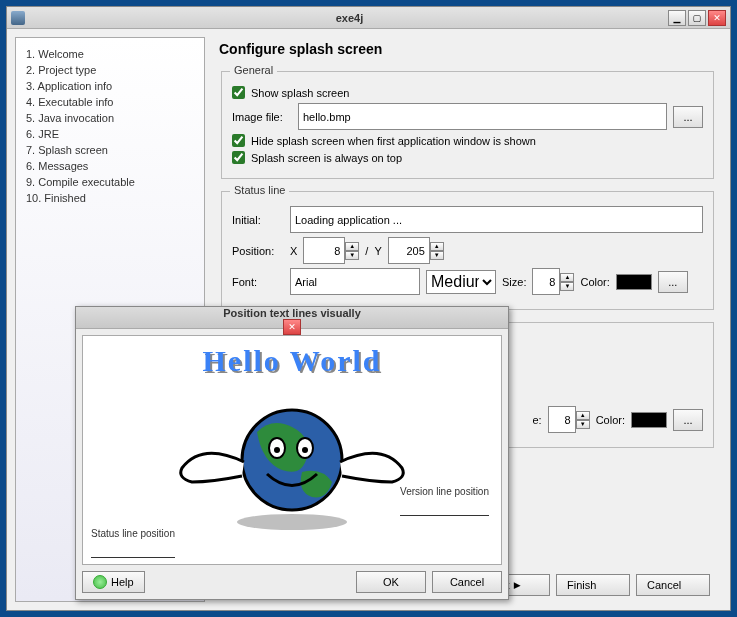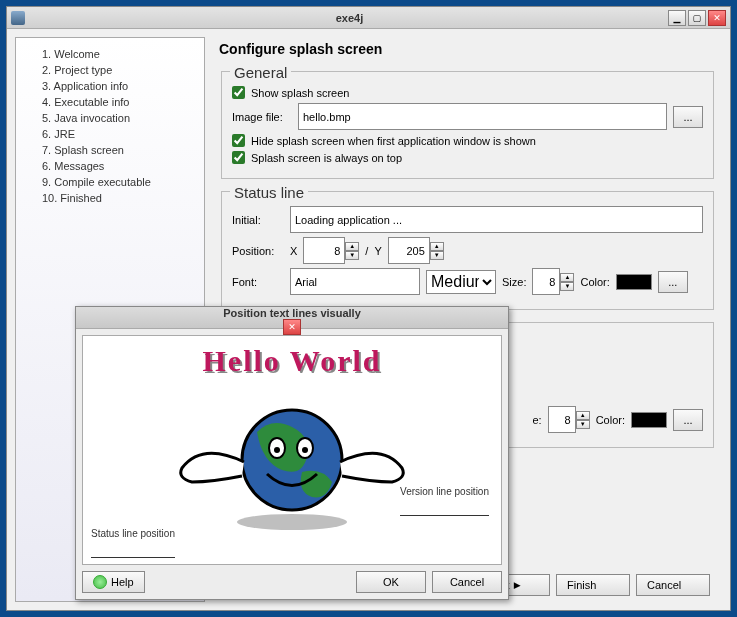--- a/index.html
+++ b/index.html
@@ -8,29 +8,29 @@
 .window { position: absolute; background: #e8e8e8; border: 1px solid #888; }
 .main-window { top: 6px; left: 6px; width: 725px; height: 605px; background: #f0f0f0; }
 .titlebar { height: 22px; background: linear-gradient(#e4e4e4, #d0d0d0); display: flex; align-items: center; padding: 0 4px; border-bottom: 1px solid #aaa; }
 .title-icon { width: 14px; height: 14px; background: linear-gradient(#8ac, #468); border-radius: 2px; margin-right: 6px; }
 .titlebar-title { flex: 1; text-align: center; font-weight: bold; font-size: 11px; color: #333; }
 .titlebar-buttons { display: flex; gap: 2px; }
 .tb-btn { width: 18px; height: 16px; background: linear-gradient(#fafafa,#d8d8d8); border: 1px solid #888; display: flex; align-items: center; justify-content: center; font-size: 9px; cursor: pointer; }
 .tb-btn.close { background: linear-gradient(#f88,#d44); border-color: #a33; color: #fff; }
 
 .main-body { display: flex; height: calc(100% - 22px); padding: 8px; gap: 8px; }
-.sidebar { width: 190px; background: linear-gradient(#fff, #eaeaf4); border: 1px solid #aaa; padding: 8px 26px; }
+.sidebar { width: 190px; background: linear-gradient(#fff, #eaeaf4); border: 1px solid #aaa; padding: 8px 10px; }
 .sidebar-item { padding: 2px 0; font-size: 11px; color: #333; cursor: default; }
 .sidebar-item.active { font-weight: normal; }
 
 .content { flex: 1; display: flex; flex-direction: column; }
 .content-header { font-weight: bold; font-size: 14px; padding: 4px 6px 10px; }
 
 .groupbox { border: 1px solid #bbb; margin: 4px 8px 8px 8px; padding: 10px 10px 10px 10px; position: relative; }
-.groupbox-title { position: absolute; top: -8px; left: 8px; background: #f0f0f0; padding: 0 4px; font-size: 15px; color: #333; }
+.groupbox-title { position: absolute; top: -8px; left: 8px; background: #f0f0f0; padding: 0 4px; font-size: 11px; color: #333; }
 
 .row { display: flex; align-items: center; gap: 6px; margin: 4px 0; font-size: 11px; }
 .row label { white-space: nowrap; }
 input[type=text] { border: 1px solid #888; padding: 2px 4px; font-size: 11px; height: 27px; background: #fff; }
 input[type=checkbox] { width: 13px; height: 13px; accent-color: #2a7a2a; }
 input.spin { width: 42px; text-align: right; }
 .spin-wrap { display: flex; align-items: center; }
 .spin-btns { display: flex; flex-direction: column; }
 .spin-btns div { width: 14px; height: 9px; border: 1px solid #888; background: linear-gradient(#fff,#ddd); font-size: 6px; display: flex; align-items: center; justify-content: center; cursor: pointer; }
 select { border: 1px solid #888; font-size: 16px; height: 24px; background: #fff; }
@@ -38,21 +38,21 @@
 .browse-btn { width: 30px; padding: 2px 4px; justify-content: center; }
 .color-swatch { width: 36px; height: 16px; border: 1px solid #888; display: inline-block; }
 
 .footer-buttons { display: flex; gap: 6px; justify-content: flex-end; padding: 6px 12px; }
 
 
 .dialog { top: 306px; left: 75px; width: 434px; height: 294px; background: #ededed; box-shadow: 2px 2px 6px rgba(0,0,0,0.4); }
 .dialog .titlebar { background: linear-gradient(#dcdcdc,#c8c8c8); flex-direction: column; }
 .dialog-body { padding: 6px; height: calc(100% - 22px); display: flex; flex-direction: column; }
 .splash-preview { flex: 1; background: #fff; border: 1px solid #aaa; position: relative; margin-bottom: 6px; overflow: hidden; }
-.hw-text { font-family: 'Comic Sans MS', cursive; font-size: 30px; font-weight: bold; color: #be185d; text-align: center; letter-spacing: 2px; padding-top: 8px; text-shadow: 2px 2px 0 #888; }
+.hw-text { font-family: 'Comic Sans MS', cursive; font-size: 30px; font-weight: bold; color: #3b82f6; text-align: center; letter-spacing: 2px; padding-top: 8px; text-shadow: 2px 2px 0 #888; }
 .globe-wrap { display:flex; justify-content:center; margin-top: 4px; }
 .pos-label { position: absolute; font-size: 10px; color: #333; border-bottom: 1px solid #333; padding-bottom: 18px; }
 .dlg-footer { display: flex; gap: 6px; align-items: center; }
 .help-icon { width: 14px; height: 14px; border-radius: 50%; background: radial-gradient(#9e9,#4b4); border: 1px solid #3a3; }
 .chev { font-size: 9px; }
 </style>
 </head>
 <body>
 
 <div class="window main-window">

